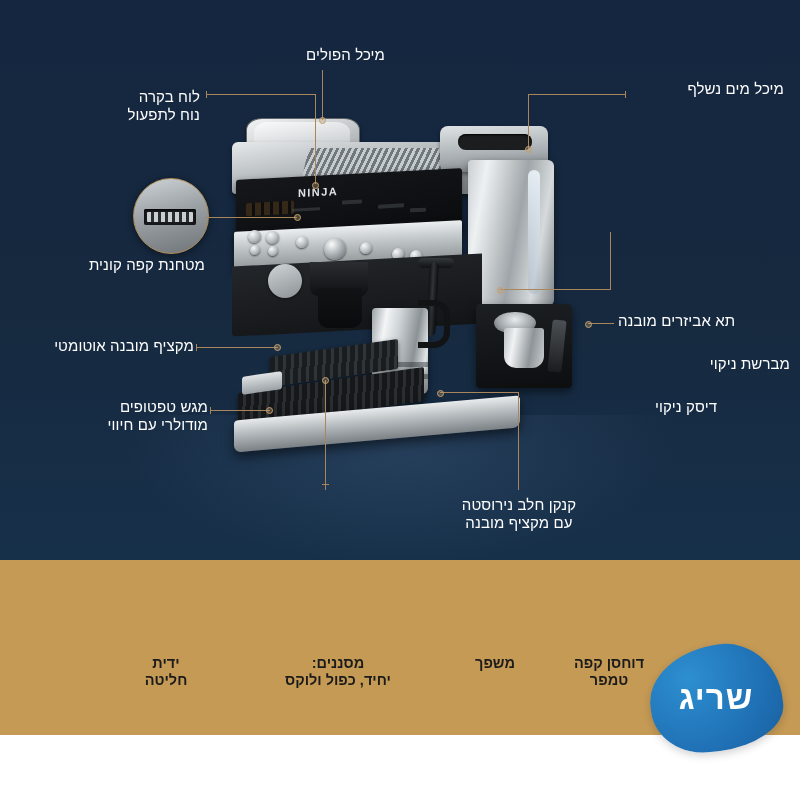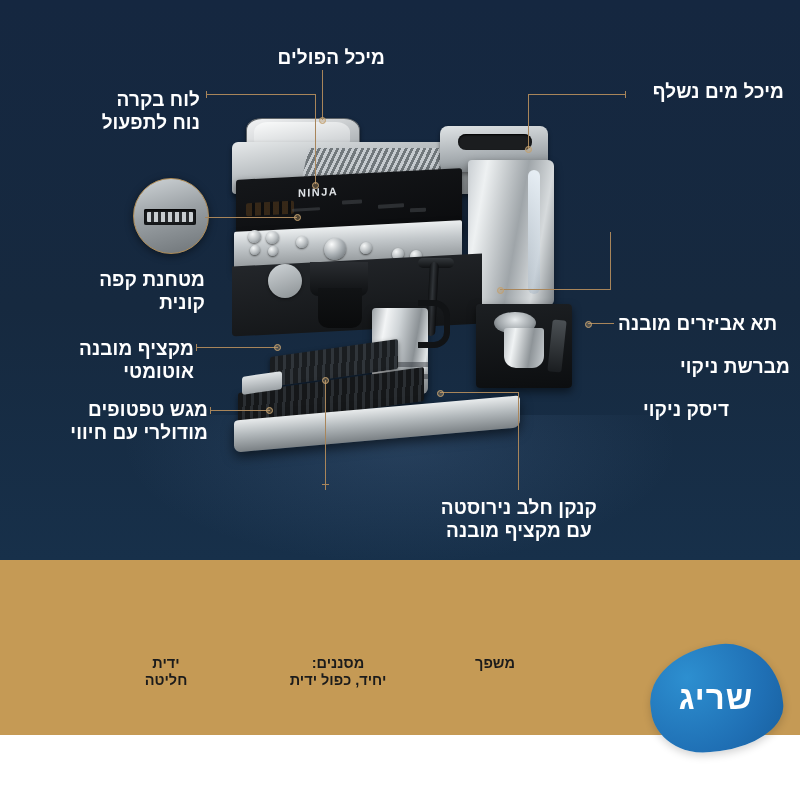--- a/index.html
+++ b/index.html
@@ -119,21 +119,21 @@
   
   .inset{position:absolute;left:133px;top:178px;width:74px;height:74px;border-radius:50%;
     border:1.5px solid #b08c55;overflow:hidden;box-shadow:0 2px 8px rgba(0,0,0,.45);
     background:linear-gradient(165deg,#cfd4d7 0%,#9ba1a5 45%,#6e7478 100%);}
   .inset-slot{position:absolute;left:10px;top:30px;width:52px;height:16px;background:#17191b;
     border-radius:2px;box-shadow:inset 0 1px 2px #000;}
   .inset-teeth{position:absolute;left:13px;top:33px;width:46px;height:10px;
     background:repeating-linear-gradient(90deg,#c9ced1 0 4px,#2a2d30 4px 7px);border-radius:1px;}
 
   
-  .label{position:absolute;color:#fff;font-size:19px;font-weight:700;line-height:1.22;
+  .label{position:absolute;color:#fff;font-size:15px;font-weight:400;line-height:1.22;
     white-space:pre-line;letter-spacing:.1px;}
   .lead{position:absolute;background:#a8855a;}
   .lead-h{height:1px;}
   .lead-v{width:1px;}
   .dot{position:absolute;width:5px;height:5px;border-radius:50%;
     border:1px solid #c3a170;background:rgba(195,161,112,.35);}
   .cap{position:absolute;background:#a8855a;width:1px;height:7px;}
 
   
   .acc{position:absolute;}
@@ -261,21 +261,21 @@
   <div class="dot" style="left:437px;top:390px;"></div>
 
   <div class="label" style="left:255px;top:46px;width:130px;text-align:right;">מיכל הפולים</div>
 
   <div class="label" style="left:60px;top:88px;width:140px;text-align:right;">לוח בקרה
 נוח לתפעול</div>
 
   <div class="label" style="left:634px;top:80px;width:150px;text-align:right;">מיכל מים נשלף</div>
 
 
-  <div class="label" style="left:55px;top:268px;width:150px;text-align:right;">מטחנת קפה קונית</div>
+  <div class="label" style="left:55px;top:256px;width:150px;text-align:right;">מטחנת קפה קונית</div>
 
   <div class="label" style="left:22px;top:337px;width:172px;text-align:right;">מקציף מובנה אוטומטי</div>
 
   <div class="label" style="left:62px;top:398px;width:146px;text-align:right;">מגש טפטופים
 מודולרי עם חיווי</div>
 
   <div class="label" style="left:618px;top:312px;width:172px;text-align:left;">תא אביזרים מובנה</div>
 
   <div class="label" style="left:618px;top:355px;width:172px;text-align:right;">מברשת ניקוי</div>
 
@@ -297,33 +297,35 @@
 
   <div class="acc">
     
     
     
     
     
     
   </div>
   <div class="acc-label" style="left:258px;top:655px;width:160px;">מסננים:
-יחיד, כפול ידית</div>
+יחיד, כפול ולוקס</div>
 
   <div class="acc">
     
     
   </div>
   <div class="acc-label" style="left:452px;top:655px;width:86px;">משפך</div>
 
   <div class="acc">
     
     
     
   </div>
+  <div class="acc-label" style="left:550px;top:655px;width:118px;">דוחסן קפה
+טמפר</div>
 
   <div class="sarig">
     <div class="sarig-blob"></div>
     <div class="sarig-txt">שריג</div>
   </div>
 
   <div class="footer">
     
 
     

